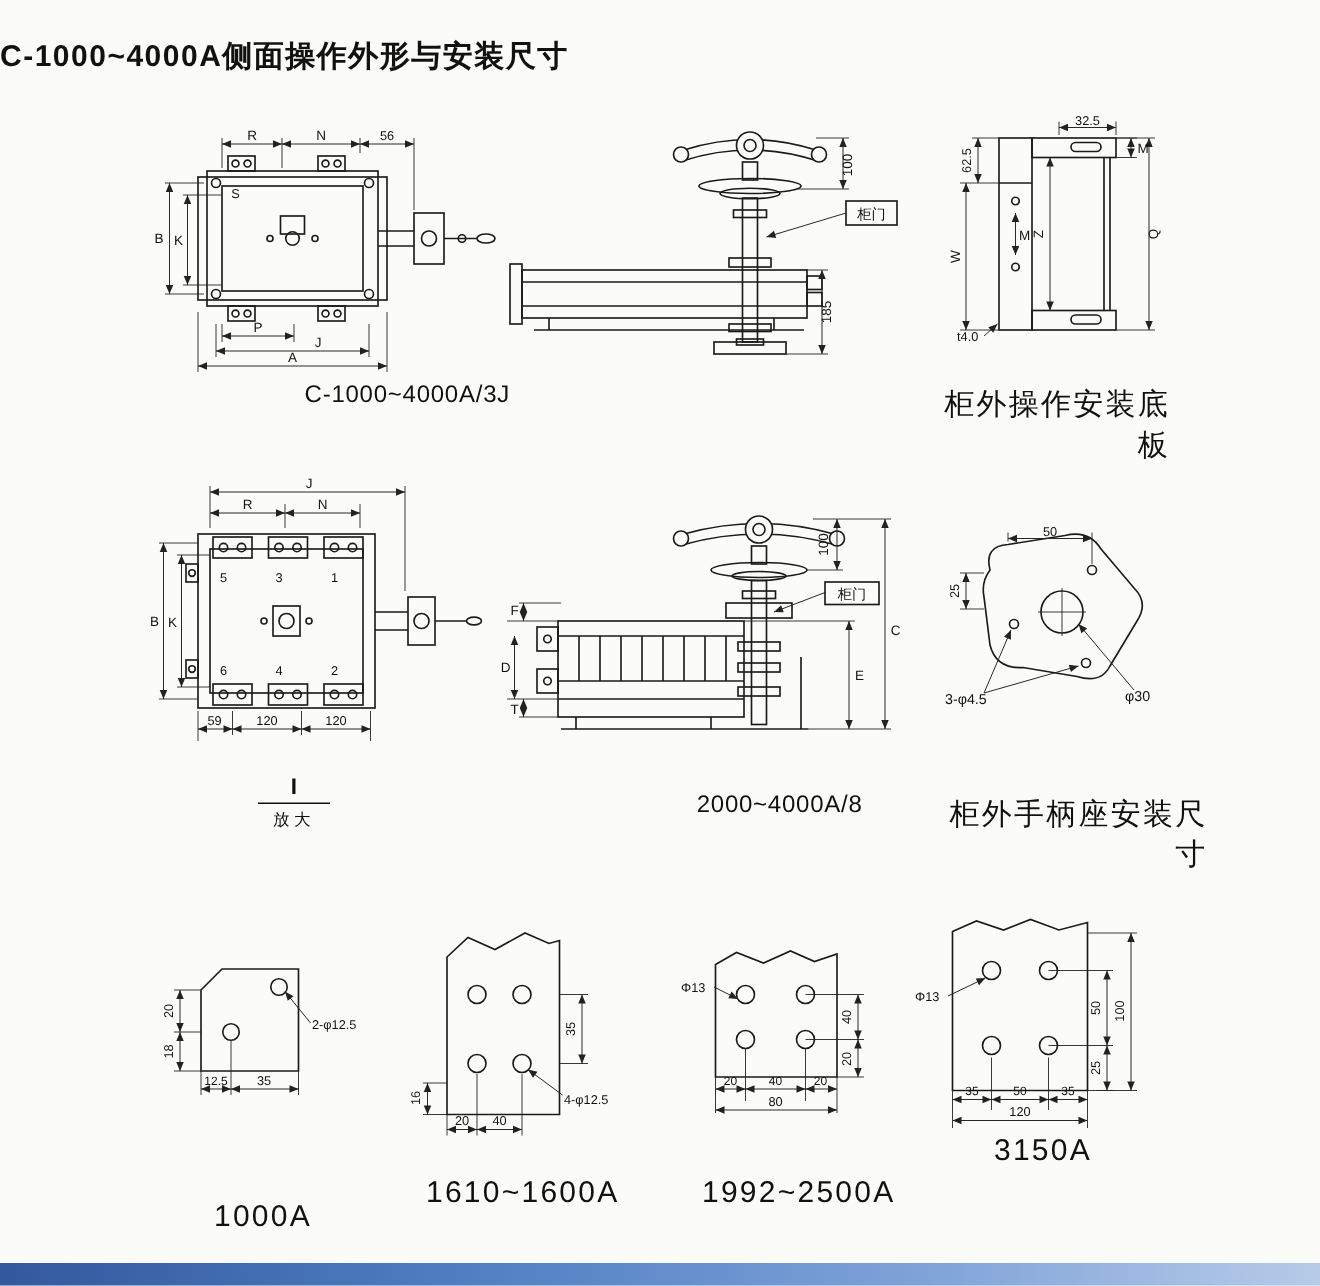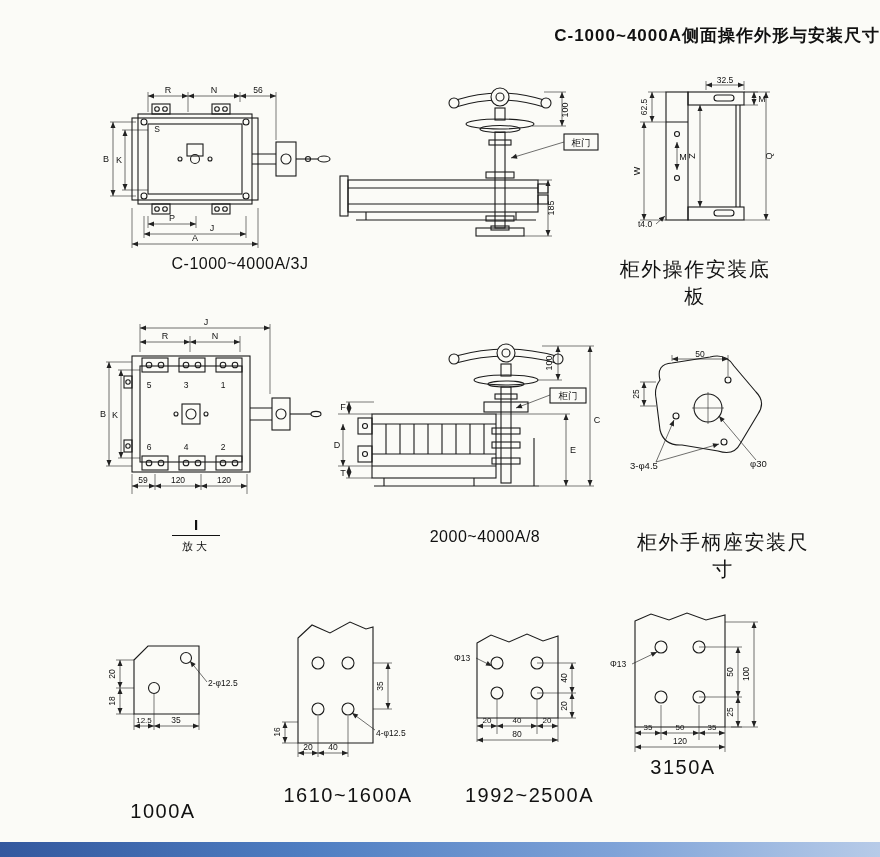--- a/index.html
+++ b/index.html
@@ -6,22 +6,22 @@
   html,body{width:880px;height:857px}
   body{position:relative;background:#fbfbf7;font-family:"Liberation Sans","DejaVu Sans",sans-serif;overflow:hidden;color:#111}
   svg{position:absolute;overflow:visible}
   .s{stroke:#1b1b1b;fill:none;stroke-width:1.1;stroke-linecap:butt;stroke-linejoin:miter}
   .sf{stroke:#1b1b1b;fill:#fbfbf7;stroke-width:1.1}
   .d{stroke:#222;fill:none;stroke-width:.65;marker-start:url(#arr);marker-end:url(#arr)}
   .l{stroke:#222;fill:none;stroke-width:.65;marker-end:url(#arr)}
   .e{stroke:#222;fill:none;stroke-width:.6}
   text{fill:#121212;font-family:"Liberation Sans","DejaVu Sans",sans-serif;font-size:9.5px;stroke:none}
   .t8{font-size:8px}.t85{font-size:8.5px}.t9{font-size:9px}
-  .title{position:absolute;left:0;top:24px;width:880px;text-align:right;font-size:17px;font-weight:bold;letter-spacing:1px}
-  .cap{position:absolute;text-align:center;font-size:16px;letter-spacing:.5px}
+  .title{position:absolute;left:0;top:24px;width:880px;text-align:left;font-size:20px;font-weight:bold;letter-spacing:1px}
+  .cap{position:absolute;text-align:right;font-size:16px;letter-spacing:.5px}
   .capcn{font-size:20px;letter-spacing:1.5px}
   .zoom-cap{position:absolute;left:172px;top:516px;width:48px;text-align:center}
   .zoom-i{font-size:15px;font-weight:bold;border-bottom:1.5px solid #111;padding-bottom:2px}
   .zoom-txt{font-size:11px;letter-spacing:3px;padding-top:3px}
   .footer-bar{position:absolute;left:0;top:842px;width:880px;height:15px;
     background:linear-gradient(90deg,#33589e 0%,#4f7ec2 35%,#7fa3d8 70%,#b7cbe8 100%)}
 </style>
 </head>
 <body>
 
@@ -312,21 +312,21 @@
     <line class="d" x1="18" y1="32" x2="18" y2="56"></line>
     <line class="l" x1="30" y1="112" x2="48" y2="70"></line>
     <line class="l" x1="30" y1="112" x2="93" y2="94"></line>
     <line class="l" x1="130" y1="110" x2="93" y2="66"></line>
   </g>
   <text class="t85" text-anchor="middle" x="74" y="7">50</text>
   <text class="t85" text-anchor="middle" transform="rotate(-90 13 44)" x="13" y="44">25</text>
   <text x="4" y="119">3-φ4.5</text>
   <text x="124" y="117">φ30</text>
 </svg>
-<div class="cap capcn" style="left:628px;top:529px;width:190px">柜外手柄座安装尺寸</div>
+<div class="cap capcn" style="left:615px;top:529px;width:190px">柜外手柄座安装尺寸</div>
 
 <svg style="left:106px;top:630px;width:155px;height:120px" viewBox="0 0 155 120">
   <g>
     <path class="s" d="M28,30 L42,16 L93,16 L93,84 L28,84 Z"></path>
     <circle class="s" cx="80" cy="28" r="5.5"></circle>
     <circle class="s" cx="48" cy="58" r="5.5"></circle>
   </g>
   <g>
     <line class="l" x1="101" y1="52" x2="84" y2="31"></line>
     <path class="e" d="M28,30 H10 M28,58 H10 M28,84 H10"></path>

